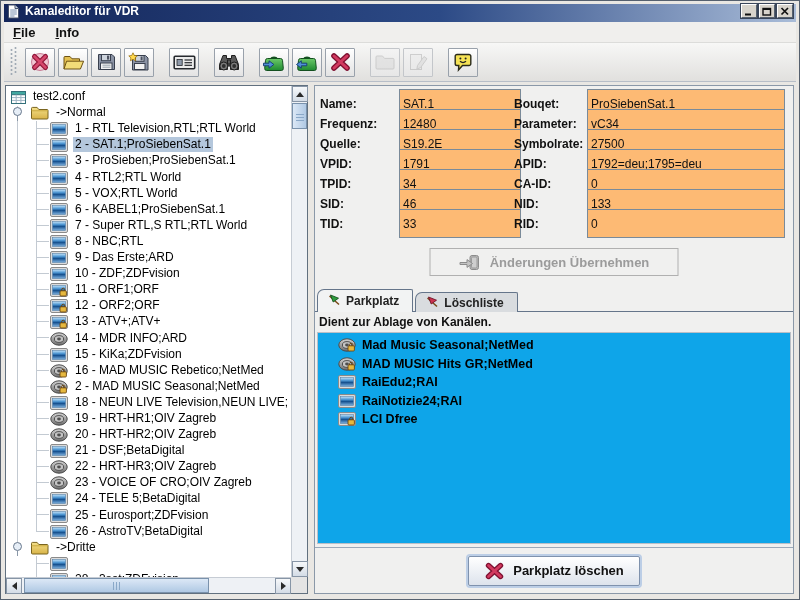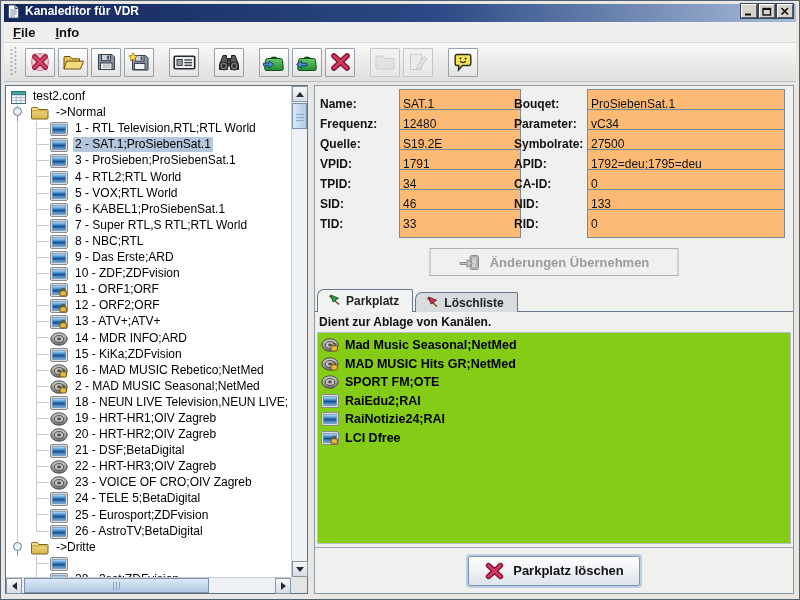--- a/index.html
+++ b/index.html
@@ -104,22 +104,22 @@
 
   
   .tabs { position:absolute; top:203px; left:2px; height:23px; display:flex; align-items:flex-end; gap:2px; z-index:2; }
   .tab { display:flex; align-items:center; gap:5px; font-weight:bold; font-size:12px;
     padding:0 13px 0 9px; border:1px solid #65758a; border-bottom:none;
     border-radius:7px 2px 0 0; height:20px; background:#d9dcdf; color:#222; }
   .tab.active { height:23px; background:#f2f3f3; }
   .tab-content { position:absolute; top:225px; left:0; right:0; bottom:47px;
     border-top:1px solid #65758a; background:#f0f0ef; }
   .park-desc { font-weight:bold; font-size:12px; padding:3px 4px 2px 4px; color:#111; }
-  .park-list { position:absolute; top:20px; left:2px; right:2px; bottom:2px; background:#84cc16;
-    border:1px solid #b9bfc7; padding:3px 0 0 3px; overflow:hidden; }
+  .park-list { position:absolute; top:20px; left:2px; right:2px; bottom:2px; background:#0ea5e9;
+    border:1px solid #b9bfc7; padding:3px 0 0 20px; overflow:hidden; }
   .park-row { display:flex; align-items:center; gap:6px; height:18.5px; font-weight:bold; font-size:12.5px; }
 
   .bottom-strip { position:absolute; left:0; right:0; bottom:0; height:46px;
     border-top:1px solid #9aa8b8; display:flex; align-items:center; justify-content:center; background:#f0f0ef; }
   .delete-btn { height:30px; padding:0 15px; display:flex; align-items:center; gap:8px;
     font-weight:bold; font-size:13px; font-family:inherit; color:#111;
     background:linear-gradient(#ffffff,#dde3ec); border:1px solid #7f92ad;
     box-shadow:0 0 0 2px #bccee6; border-radius:2px; }
 </style>
 </head>
@@ -879,30 +879,20 @@
                 <ellipse cx="9" cy="7" rx="1.9" ry="1.4" fill="#4e4e4e"></ellipse>
                 <g>
                   <rect x="10" y="7.8" width="6.4" height="5.2" rx="1" fill="#e6b83f" stroke="#6b4612" stroke-width="0.9"></rect>
                   <path d="M11.6 8 V6.8 a1.6 1.6 0 0 1 3.2 0 V8" fill="none" stroke="#6b4612" stroke-width="1"></path>
                 </g>
               </svg>
             </span>
             <span>MAD MUSIC Hits GR;NetMed</span>
           </div>
 
-          <div class="park-row t-radio">
-            <span class="node-icon" style="margin:0;display:inline-flex">
-              <svg width="18" height="14" viewBox="0 0 18 14">
-                <ellipse cx="9" cy="7" rx="8.2" ry="6.2" fill="url(#spkg)" stroke="#4a4a4a"></ellipse>
-                <ellipse cx="9" cy="7" rx="4.6" ry="3.4" fill="#c4c4c4" stroke="#525252"></ellipse>
-                <ellipse cx="9" cy="7" rx="1.9" ry="1.4" fill="#4e4e4e"></ellipse>
-              </svg>
-            </span>
-            <span>SPORT FM;OTE</span>
-          </div>
 
           <div class="park-row t-tv">
             <span class="node-icon" style="margin:0;display:inline-flex">
               <svg width="18" height="14" viewBox="0 0 18 14">
                 <rect x="0.5" y="0.5" width="17" height="13" rx="1.5" fill="#dcdcdc" stroke="#8a8a8a"></rect>
                 <rect x="2.5" y="2.5" width="13" height="9" fill="url(#tvg)" stroke="#5580a8" stroke-width="0.6"></rect>
               </svg>
             </span>
             <span>RaiEdu2;RAI</span>
           </div>

